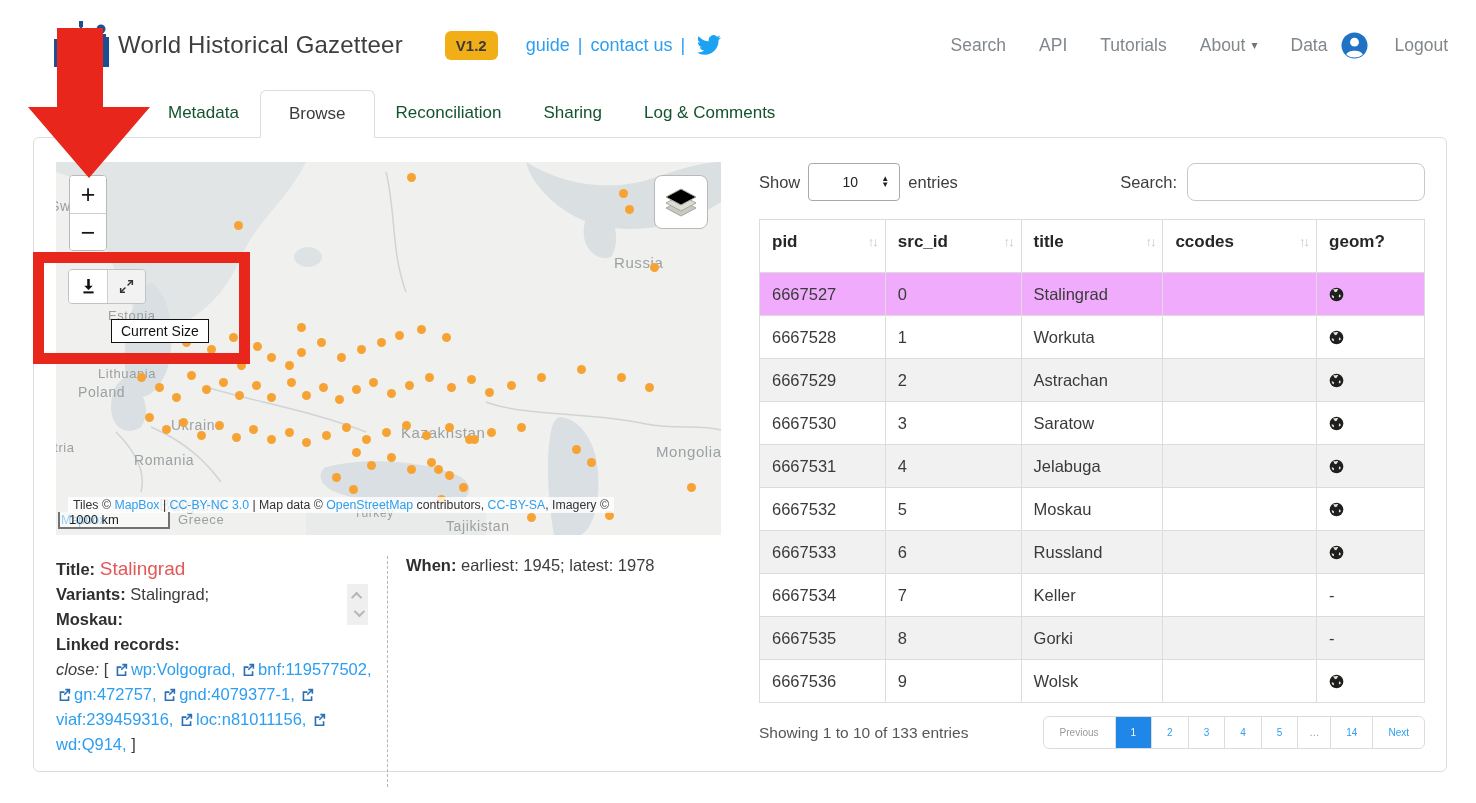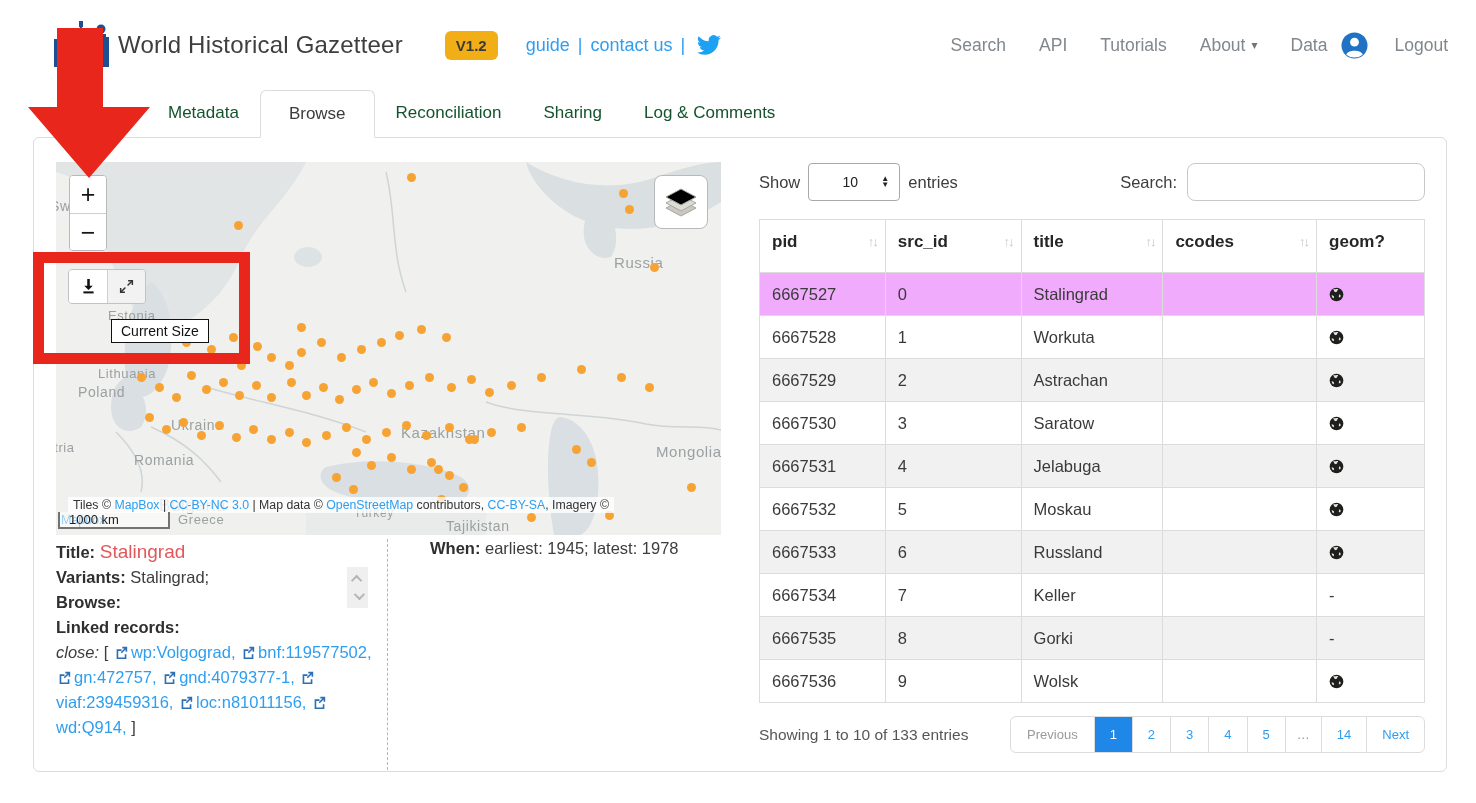--- a/index.html
+++ b/index.html
@@ -57,21 +57,21 @@
     font-size:14px; color:#111; padding:3px 9px; white-space:nowrap; }
   .attribution { position:absolute; left:12px; top:335px; z-index:6; background:rgba(255,255,255,.78);
     font-size:12.3px; color:#333; padding:1px 5px; white-space:nowrap; }
   .attribution a { color:#2e9ef0; text-decoration:none; cursor:pointer; }
   .mapbox-line { position:absolute; left:5px; top:351px; z-index:5; color:#2e9ef0; font-size:12.5px; }
   .scalebar { position:absolute; left:2px; top:350px; width:112px; height:17px; z-index:7;
     border:2px solid #737373; border-top:none; background:rgba(255,255,255,.5);
     font-size:13px; color:#222; padding-left:9px; }
 
   
-  .details { display:flex; margin-top:4px;gap:24px; }
+  .details { display:flex; margin-top:21px; }
   .d-left { width:332px; border-right:1px dashed #b5b5b5; position:relative;
     font-size:16.5px; line-height:25px; color:#3d3d3d; padding-bottom:30px; }
   .d-left b, .d-right b { color:#2f2f2f; }
   .title-value { color:#e25757; font-size:19px; }
   .linkline a { color:#2e9ef0; text-decoration:none; cursor:pointer; }
   .extlink { margin:0 3px 0 2px; vertical-align:-1px; }
   .spin { position:absolute; left:291px; top:28px; width:21px; height:41px; background:#efefef;
     display:flex; flex-direction:column; align-items:center; justify-content:space-evenly; cursor:pointer; }
   .chev { width:8px; height:8px; border-left:2px solid #b5b5b5; border-top:2px solid #b5b5b5; }
   .chev.up { transform:rotate(45deg) translateY(2px); }
@@ -96,21 +96,21 @@
     padding:12px 10px 20px 12px; position:relative; cursor:pointer; background:#fff; white-space:nowrap; }
   .sort { position:absolute; right:8px; top:14px; font-size:13px; color:#c4c4c4; letter-spacing:-2px; }
   table.data td { border:1px solid #dcdcdc; font-size:16.5px; color:#3a3a3a; padding:11px 12px; height:43px; }
   tr.hl td { background:#f0abfc; }
   tr.stripe td { background:#f1f1f1; }
   .globe { vertical-align:-2px; }
 
   .tbl-footer { display:flex; align-items:center; margin-top:13px; }
   .info { font-size:15.5px; color:#565656; }
   .pager { margin-left:auto; display:flex; border:1px solid #dcdcdc; border-radius:6px; overflow:hidden; }
-  .page-btn { font-size:13px; padding:10px 15px; color:#2e9ef0; cursor:pointer; border-left:1px solid #dcdcdc; }
+  .page-btn { font-size:10px; padding:10px 15px; color:#2e9ef0; cursor:pointer; border-left:1px solid #dcdcdc; }
   .page-btn:first-child { border-left:none; }
   .page-btn.prev { color:#9a9a9a; padding:10px 16px; }
   .page-btn.active { background:#1e87e8; color:#fff; }
   .page-btn.ellipsis { color:#9a9a9a; padding:10px 11px; }
 
   
   .anno-arrow { position:absolute; left:0; top:0; z-index:60; pointer-events:none; }
   .anno-rect { position:absolute; left:33px; top:252px; width:217px; height:112px;
     border:11px solid #e8261b; z-index:58; pointer-events:none; }
 </style>
@@ -318,21 +318,21 @@
           <span class="dot" style="left: 378px; top: 303px;"></span>
           <span class="dot" style="left: 471px; top: 351px;"></span>
           <span class="dot" style="left: 549px; top: 349px;"></span>
           <span class="dot" style="left: 631px; top: 321px;"></span>
         </div>
 
       <div class="details">
         <div class="d-left">
           <div><b>Title:</b> <span class="title-value">Stalingrad</span></div>
           <div><b>Variants:</b> <span>Stalingrad;</span></div>
-          <div><b>Browse:</b></div>
+          <div><b>Moskau:</b></div>
           <div><b>Linked records:</b></div>
           <div class="linkline" id="linkline"><i>close:</i> <span>[</span> <svg class="extlink" width="13" height="13" viewBox="0 0 16 16">
                 <path d="M2 4h6v2H4v8h8v-4h2v6H2z" fill="#2b6fb5"></path>
                 <path d="M9 1h6v6h-2V4.4L8.4 9 7 7.6 11.6 3H9z" fill="#2b6fb5"></path>
               </svg><a>wp:Volgograd, </a><svg class="extlink" width="13" height="13" viewBox="0 0 16 16">
                 <path d="M2 4h6v2H4v8h8v-4h2v6H2z" fill="#2b6fb5"></path>
                 <path d="M9 1h6v6h-2V4.4L8.4 9 7 7.6 11.6 3H9z" fill="#2b6fb5"></path>
               </svg><a>bnf:119577502, </a><svg class="extlink" width="13" height="13" viewBox="0 0 16 16">
                 <path d="M2 4h6v2H4v8h8v-4h2v6H2z" fill="#2b6fb5"></path>
                 <path d="M9 1h6v6h-2V4.4L8.4 9 7 7.6 11.6 3H9z" fill="#2b6fb5"></path>

